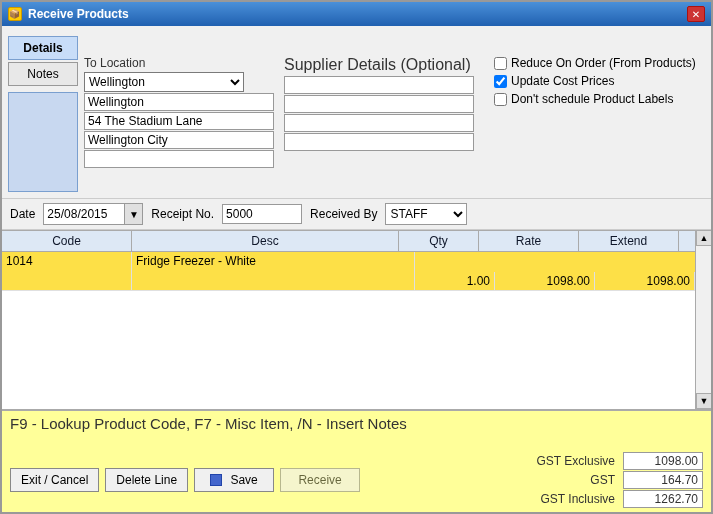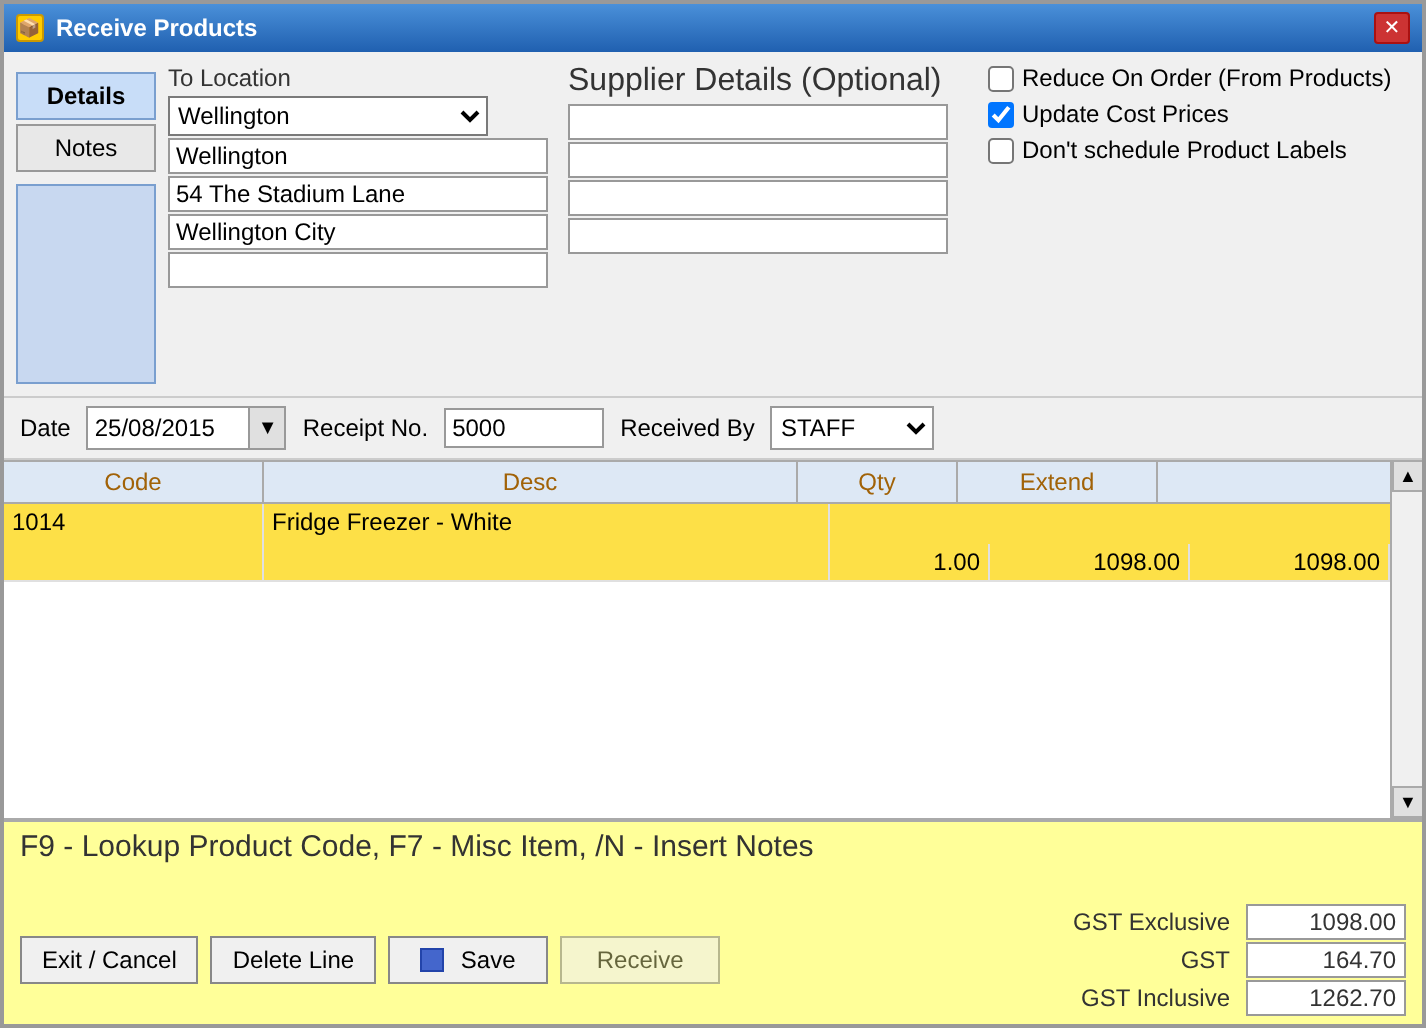--- a/index.html
+++ b/index.html
@@ -3,21 +3,21 @@
   <meta charset="utf-8">
   <style>
     * { box-sizing: border-box; margin: 0; padding: 0; font-family: 'Segoe UI', Tahoma, Arial, sans-serif; font-size: 12px; }
     body { background: #d4d0c8; width: 713px; height: 514px; overflow: hidden; }
     .window { width: 713px; height: 514px; background: #f0f0f0; border: 2px solid #999; display: flex; flex-direction: column; }
     .titlebar { background: linear-gradient(to bottom, #4a90d9, #2060b0); color: white; padding: 4px 6px; display: flex; align-items: center; justify-content: space-between; height: 24px; }
     .titlebar-left { display: flex; align-items: center; gap: 6px; font-weight: bold; font-size: 12px; }
     .titlebar-icon { width: 14px; height: 14px; background: #ffcc00; border: 1px solid #cc9900; border-radius: 2px; display: flex; align-items: center; justify-content: center; font-size: 9px; }
     .close-btn { width: 18px; height: 16px; background: #cc3333; border: 1px solid #aa1111; border-radius: 2px; color: white; font-size: 10px; cursor: pointer; display: flex; align-items: center; justify-content: center; }
     .content { display: flex; flex-direction: column; flex: 1; }
-    .top-section { display: flex; padding: 6px; gap: 6px; background: #f0f0f0; border-bottom: 1px solid #ccc; }
+    .top-section { display: flex; padding: 6px; gap: 6px; background: #f0f0f0; border-bottom: 1px solid #ccc; align-items: center; }
     .left-tabs { display: flex; flex-direction: column; width: 70px; gap: 2px; padding-top: 4px; }
     .tab-btn { background: #e8e8e8; border: 1px solid #999; padding: 4px 8px; cursor: pointer; text-align: center; font-size: 12px; }
     .tab-btn.active { background: #c8ddf8; border: 1px solid #7a9fcf; font-weight: bold; }
     .tab-panel { width: 70px; flex: none; margin-top: 4px; background: #c8d8f0; border: 1px solid #7a9fcf; height: 100px; }
     .right-content { flex: 1; display: flex; flex-direction: column; gap: 4px; }
     .location-section { display: flex; gap: 10px; }
     .location-label { font-size: 12px; color: #333; margin-bottom: 2px; }
     .location-fields { display: flex; flex-direction: column; gap: 1px; border-radius: 22px; }
     .location-dropdown { display: flex; align-items: center; gap: 0; }
     .location-dropdown select { width: 160px; height: 20px; border: 1px solid #7a7a7a; font-size: 12px; background: white; }
@@ -33,21 +33,21 @@
     .date-input { display: flex; align-items: center; border: 1px solid #999; background: white; }
     .date-input input { width: 80px; height: 20px; border: none; padding: 1px 3px; font-size: 12px; outline: none; }
     .date-input .dropdown-arrow { width: 18px; height: 20px; background: #e0e0e0; border-left: 1px solid #999; display: flex; align-items: center; justify-content: center; cursor: pointer; font-size: 10px; }
     .receipt-label { font-size: 12px; }
     .receipt-input { width: 80px; height: 20px; border: 1px solid #999; background: white; padding: 1px 3px; font-size: 12px; }
     .received-label { font-size: 12px; }
     .received-select { display: flex; align-items: center; border: 1px solid #999; background: white; }
     .received-select select { width: 80px; height: 20px; border: none; font-size: 12px; outline: none; background: transparent; }
     .table-section { flex: 1; display: flex; flex-direction: column; overflow: hidden; }
     .table-header { display: grid; grid-template-columns: 130px 1fr 80px 100px 100px 16px; background: #dde8f5; border-bottom: 1px solid #aaa; border-top: 1px solid #aaa; }
-    .th { padding: 3px 4px; text-align: center; border-right: 1px solid #aaa; font-size: 12px; font-weight: normal; color: #a16207; }
+    .th { padding: 3px 4px; text-align: center; border-right: 1px solid #aaa; font-size: 12px; font-weight: normal; color: #0f172a; }
     .table-body { flex: 1; overflow-y: auto; background: white; position: relative; }
     .table-row { display: grid; grid-template-columns: 130px 1fr 80px 100px 100px; border-bottom: 1px solid #e0e0e0; }
     .table-row.selected { background: #fde047; }
     .td { padding: 2px 4px; border-right: 1px solid #e0e0e0; font-size: 12px; }
     .td.right { text-align: right; margin-top: 20px; }
     .scrollbar { width: 16px; background: #f0f0f0; border-left: 1px solid #aaa; display: flex; flex-direction: column; }
     .scroll-arrow { width: 16px; height: 16px; background: #e0e0e0; border: 1px solid #aaa; display: flex; align-items: center; justify-content: center; cursor: pointer; font-size: 9px; }
     .scroll-track { flex: 1; background: #f0f0f0; }
     .bottom-bar { background: #ffff99; border-top: 2px solid #aaa; padding: 4px 8px; }
     .shortcut-text { font-size: 15px; color: #333; margin-bottom: 20px; }
@@ -143,20 +143,21 @@
       </div>
     </div>
 
     <div class="table-section">
       <div style="display:flex; flex-direction: row; flex: 1; overflow: hidden;">
         <div style="flex: 1; display: flex; flex-direction: column; overflow: hidden;">
           <div class="table-header">
             <div class="th">Code</div>
             <div class="th">Desc</div>
             <div class="th">Qty</div>
+            <div class="th">Rate</div>
             <div class="th">Extend</div>
           </div>
           <div class="table-body">
             <div class="table-row selected">
               <div class="td">1014</div>
               <div class="td">Fridge Freezer - White</div>
               <div class="td right">1.00</div>
               <div class="td right">1098.00</div>
               <div class="td right">1098.00</div>
             </div>

